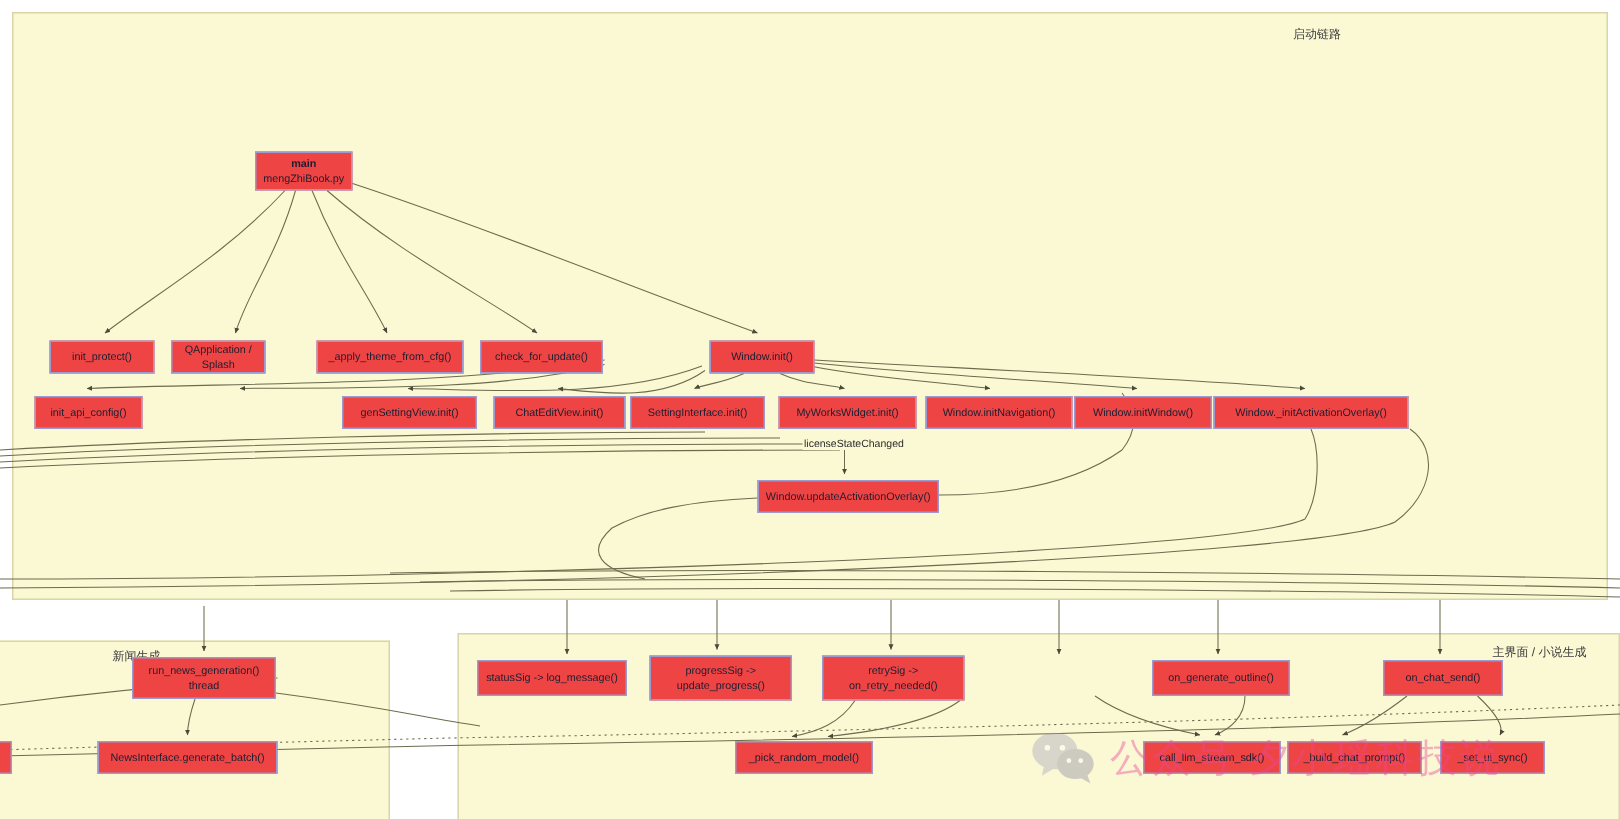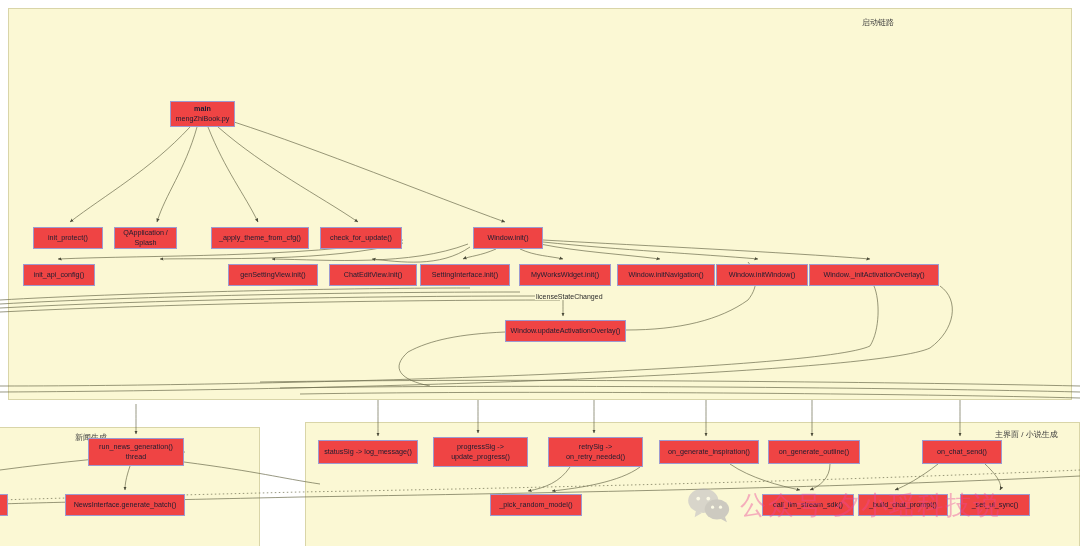--- a/index.html
+++ b/index.html
@@ -166,23 +166,20 @@
       <span>statusSig -&gt; log_message()</span>
     </div>
   <div class="node" style="left:433px;top:437px;width:95px;height:30px;">
     <span class="l2">progressSig -&gt;</span>
     <span class="l2">update_progress()</span>
   </div>
   <div class="node" style="left:548px;top:437px;width:95px;height:30px;">
     <span class="l2">retrySig -&gt;</span>
     <span class="l2">on_retry_needed()</span>
   </div>
-  <div class="node single" style="left:659px;top:440px;width:100px;height:24px;">
-      <span>on_generate_inspiration()</span>
-    </div>
   <div class="node single" style="left:768px;top:440px;width:92px;height:24px;">
       <span>on_generate_outline()</span>
     </div>
   <div class="node single" style="left:922px;top:440px;width:80px;height:24px;">
       <span>on_chat_send()</span>
     </div>
 
   <div class="node single" style="left:490px;top:494px;width:92px;height:22px;align-items:center;">
       <span>_pick_random_model()</span>
     </div>

